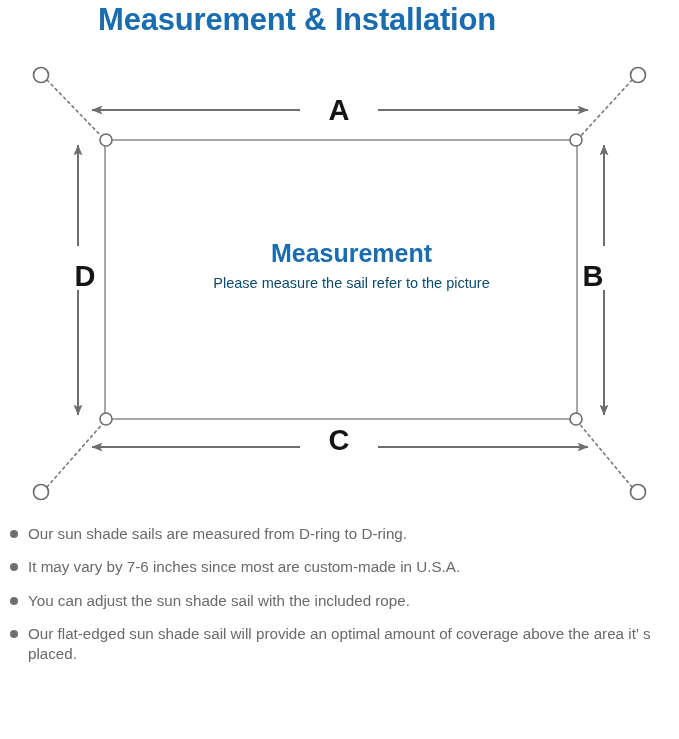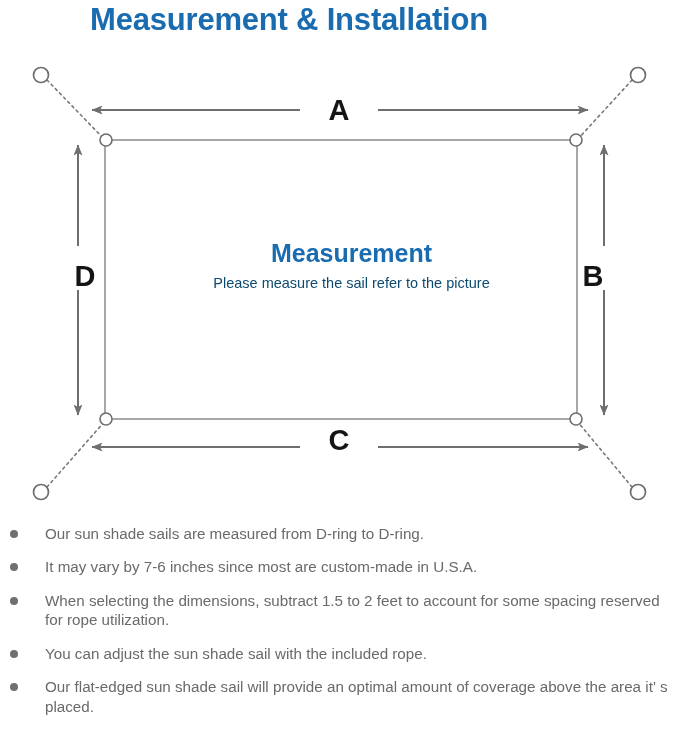--- a/index.html
+++ b/index.html
@@ -12,21 +12,21 @@
     height: 739px;
     position: relative;
     overflow: hidden;
     font-family: "Liberation Sans", sans-serif;
     -webkit-font-smoothing: antialiased;
   }
 
   
   .page-title {
     position: absolute;
-    left: 8px;
+    left: 16px;
     top: 2px;
     width: 562px;
     text-align: center;
     font-family: "Liberation Sans", sans-serif;
     font-size: 31px;
     font-weight: bold;
     color: #1a6cb0;
     letter-spacing: -0.2px;
     white-space: nowrap;
   }
@@ -86,21 +86,21 @@
 
   
   .notes {
     position: absolute;
     left: 0;
     top: 524px;
     width: 679px;
   }
   .note-item {
     position: relative;
-    padding-left: 45px;
+    padding-left: 28px;
     margin-bottom: 14px;
     font-family: "Liberation Sans", sans-serif;
     font-size: 15.2px;
     line-height: 1.28;
     color: #6a6a6a;
   }
   .note-item:last-child { margin-bottom: 16px; }
   .note-bullet {
     position: absolute;
     left: 10px;
@@ -190,23 +190,19 @@
   <div class="note-item">
     <span class="note-bullet"></span>
     <span class="note-text">Our sun shade sails are measured from D-ring to D-ring.</span>
   </div>
   <div class="note-item">
     <span class="note-bullet"></span>
     <span class="note-text">It may vary by 7-6 inches since most are custom-made in U.S.A.</span>
   </div>
   <div class="note-item">
     <span class="note-bullet"></span>
-    <span class="note-text">When selecting the dimensions, subtract 1.5 to 2 feet to account for some spacing reserved for rope utilization.</span>
-  </div>
-  <div class="note-item">
-    <span class="note-bullet"></span>
     <span class="note-text">You can adjust the sun shade sail with the included rope.</span>
   </div>
   <div class="note-item">
     <span class="note-bullet"></span>
     <span class="note-text">Our flat-edged sun shade sail will provide an optimal amount of coverage above the area it’ s placed.</span>
   </div>
 </div>
 
 </body></html>

